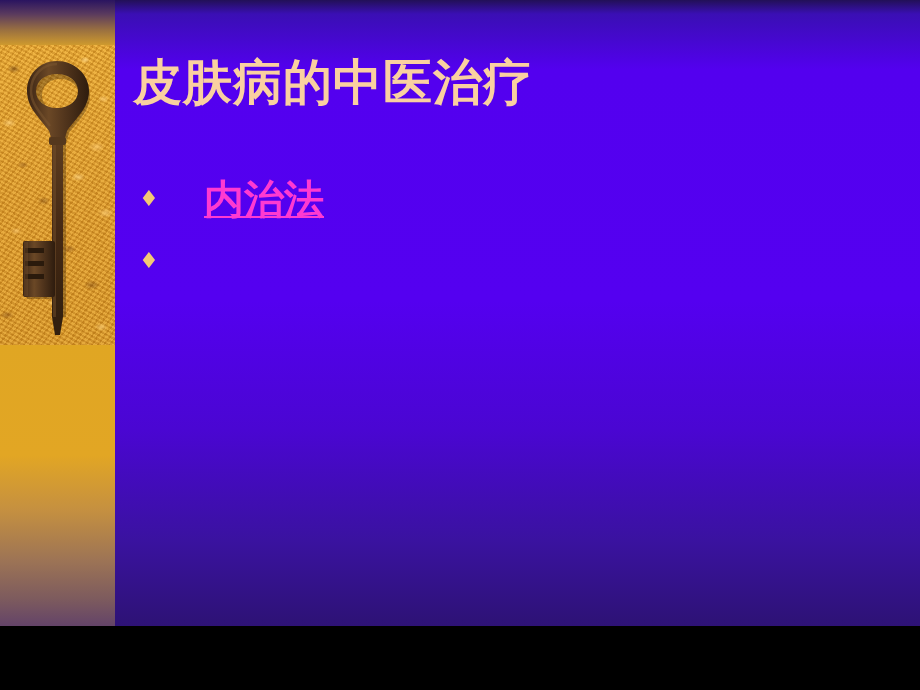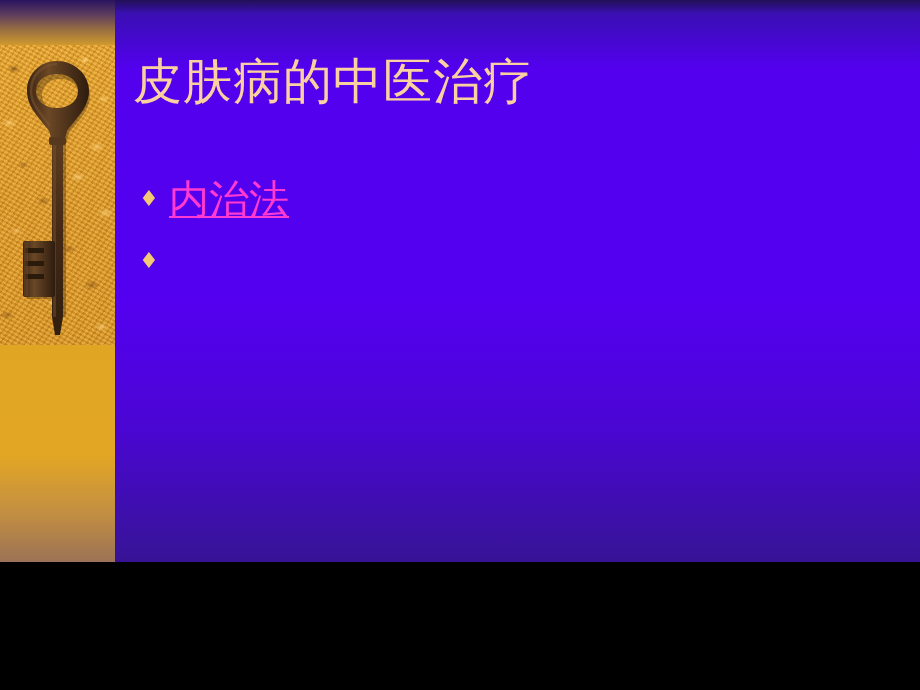--- a/index.html
+++ b/index.html
@@ -3,23 +3,24 @@
 <meta charset="utf-8">
 <style>
   html, body {
     margin: 0;
     padding: 0;
     background: #000;
   }
   #slide {
     position: relative;
     width: 920px;
-    height: 562px;
+    height: 626px;
     overflow: hidden;
     font-family: "DejaVu Sans", sans-serif;
+    font-weight: bold;
   }
 
   
   #bg-main {
     position: absolute;
     left: 0; top: 0;
     width: 920px; height: 690px;
     background: linear-gradient(to bottom,
         #221057 0px,
         #3a0fb4 14px,
@@ -135,20 +136,21 @@
   .bullet-link {
     color: #ff3ad0;
     font-family: "DejaVu Serif", serif;
     font-size: 40px;
     line-height: 46px;
     text-decoration: underline;
     text-underline-offset: 3px;
     text-decoration-thickness: 2px;
     white-space: nowrap;
     cursor: pointer;
+    margin-left: 35px;
   }
 </style>
 </head>
 <body>
 
 <div id="slide">
 
   <div id="bg-main"></div>
 
   <div id="sidebar">

